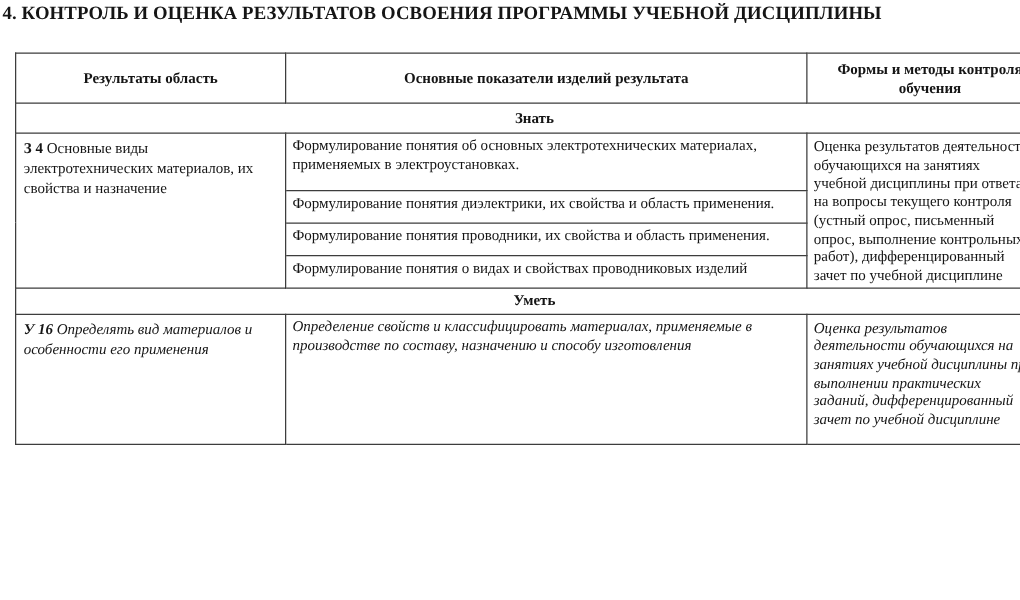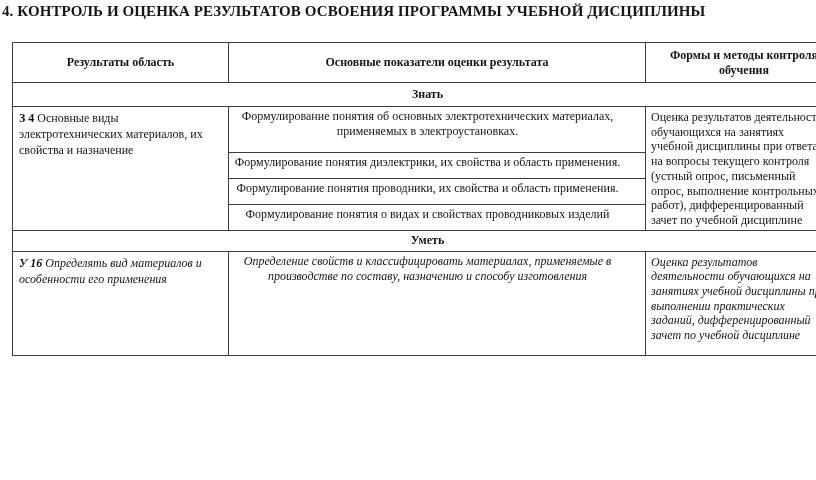--- a/index.html
+++ b/index.html
@@ -53,21 +53,20 @@
   }
   tr.umet-section td.section-cell { height: 21px; }
   td.result-cell {
     padding: 3px 4px 2px 6px;
     line-height: 16px;
     margin-left: 42px;
   }
   td.indicator-cell {
     padding: 2px 24px 2px 5px;
     line-height: 15px;
-    text-align: center;
   }
   td.control-cell {
     padding: 3px 14px 2px 5px;
     line-height: 14.7px;
   }
   tr.umet-body td { height: 104px; font-style: italic; }
   .code { font-weight: bold; }
   .signature-line { position: absolute; top: 425px; left: 0; width: 816px; height: 18px; font-size: 17px; }
   .signature-role { position: absolute; left: 372px; top: 0; white-space: nowrap; }
   .signature-name { position: absolute; left: 655px; top: 0; white-space: nowrap; }
@@ -81,21 +80,21 @@
 
   <table class="results-table">
     <colgroup>
       <col style="width:216px">
       <col style="width:417px">
       <col style="width:197px">
     </colgroup>
     <thead>
       <tr>
         <th>Результаты область</th>
-        <th>Основные показатели оценки результата</th>
+        <th>Основные показатели изделий результата</th>
         <th>Формы и методы контроля обучения</th>
       </tr>
     </thead>
     <tbody>
       <tr>
         <td class="section-cell" colspan="3">Знать</td>
       </tr>
       <tr>
         <td class="result-cell" rowspan="4"><span class="code">З 4</span> <span>Основные виды электротехнических материалов, их свойства и назначение</span></td>
         <td class="indicator-cell">Формулирование понятия об основных электротехнических материалах, применяемых в электроустановках.</td>

